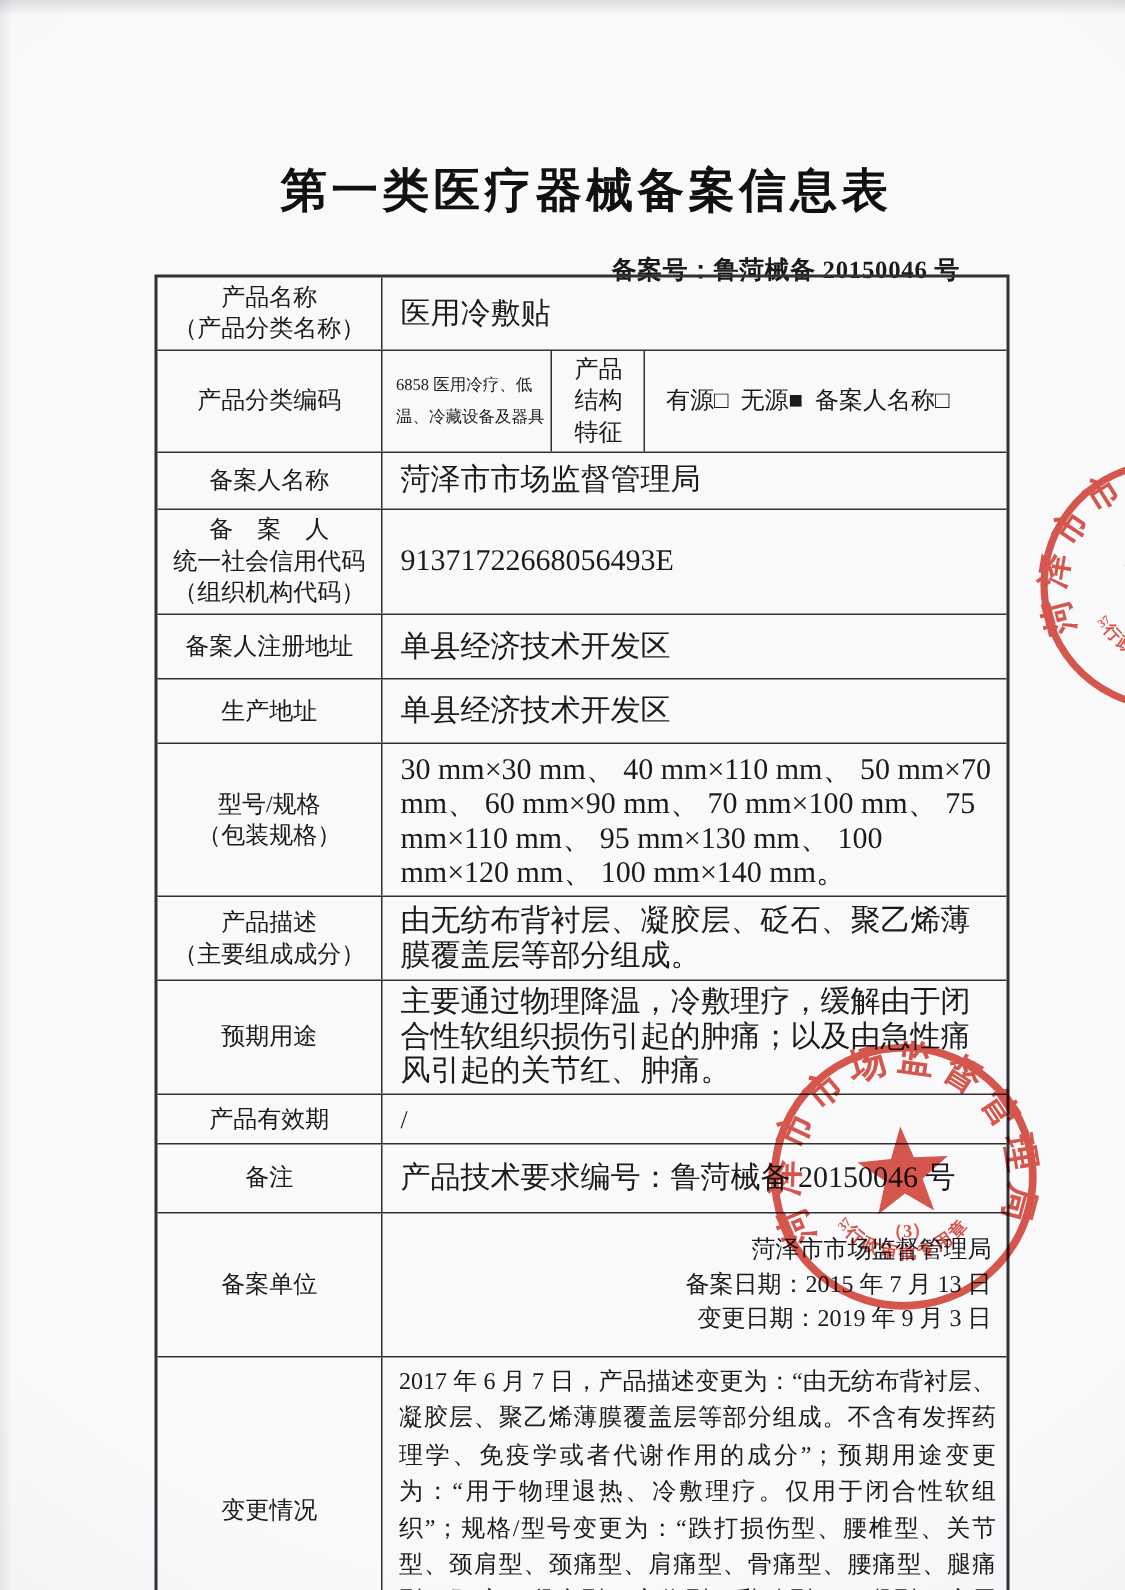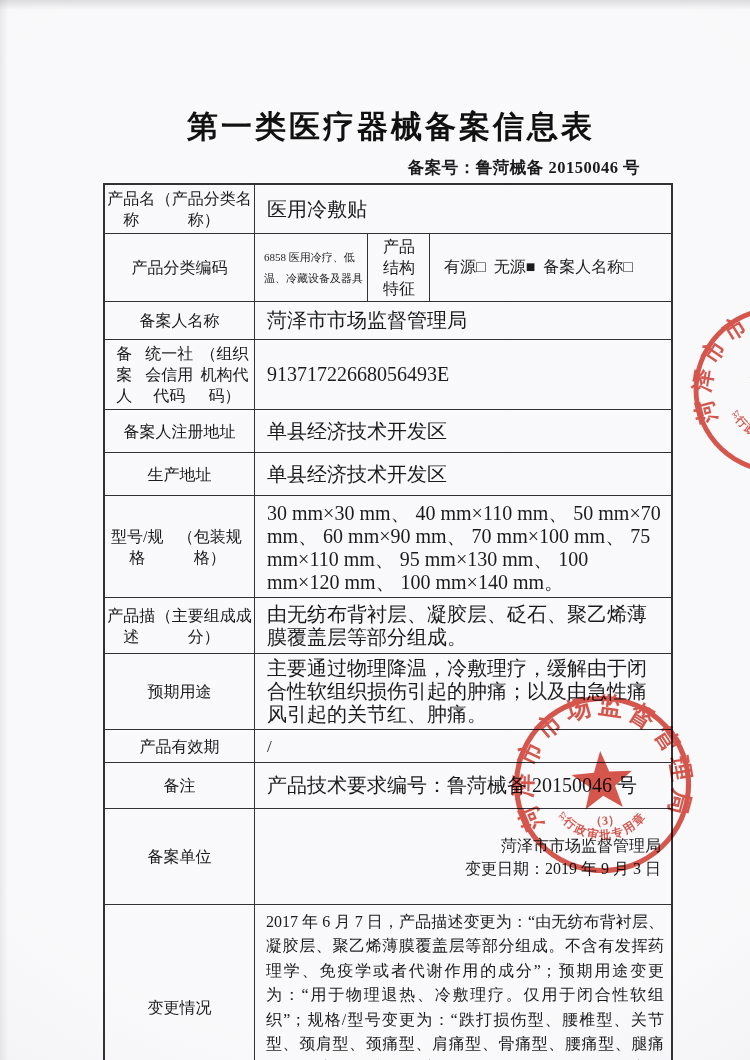--- a/index.html
+++ b/index.html
@@ -16,32 +16,32 @@
       linear-gradient(180deg, rgba(90,90,100,.18) 0, rgba(90,90,100,0) 10px),
       linear-gradient(90deg, rgba(90,90,100,.10) 0, rgba(90,90,100,0) 8px),
       radial-gradient(120% 90% at 50% 45%, rgba(255,255,255,.5) 60%, rgba(120,120,135,.08) 100%);
   }
   .doc-title {
     position:absolute; top:106px; left:16px; width:100%;
     text-align:center; font-family:"Liberation Sans","DejaVu Sans",sans-serif;
     font-weight:bold; font-size:31px; letter-spacing:3px; color:#111;
   }
   .record-no {
-    position:absolute; top:157px; right:110px;
+    position:absolute; top:169px; right:110px;
     font-size:16.5px; font-weight:600; letter-spacing:.5px;
   }
   .form-table {
     position:absolute; left:103px; top:183px; width:570px;
     border:2px solid #323236; background:transparent;
   }
   .row { display:flex; border-bottom:1px solid #323236; }
   .row:last-child { border-bottom:none; }
   .lbl {
     width:150px; flex:0 0 150px; border-right:1px solid #323236;
-    display:flex; flex-direction:row; align-items:center; justify-content:center;
+    display:flex; flex-direction:column; align-items:center; justify-content:center;
     text-align:center; font-size:16px; line-height:21px; padding:3px 2px;
   }
   .val {
     flex:1; display:flex; align-items:center;
     font-size:20px; line-height:23px; padding:3px 8px 3px 12px;
   }
   .val.top { align-items:flex-start; padding-top:6px; }
   .r1{min-height:43px}.r2{min-height:64px}.r3{min-height:38px}.r4{min-height:64px}
   .r5{min-height:43px}.r6{min-height:43px}.r7{min-height:76px}.r8{min-height:56px}
   .r9{min-height:55px}.r10{min-height:33px}.r11{min-height:46px}.r12{min-height:96px}
@@ -152,20 +152,21 @@
 
   <div class="row r11">
     <div class="lbl">备注</div>
     <div class="val">产品技术要求编号：鲁菏械备 20150046 号</div>
   </div>
 
   <div class="row r12">
     <div class="lbl">备案单位</div>
     <div class="filing-unit-val">
       <span>菏泽市市场监督管理局</span>
+      <span>备案日期：2015 年 7 月 13 日</span>
       <span>变更日期：2019 年 9 月 3 日</span>
     </div>
   </div>
 
   <div class="row r13">
     <div class="lbl">变更情况</div>
     <div class="changes-val">2017 年 6 月 7 日，产品描述变更为：“由无纺布背衬层、凝胶层、聚乙烯薄膜覆盖层等部分组成。不含有发挥药理学、免疫学或者代谢作用的成分”；预期用途变更为：“用于物理退热、冷敷理疗。仅用于闭合性软组织”；规格/型号变更为：“跌打损伤型、腰椎型、关节型、颈肩型、颈痛型、肩痛型、骨痛型、腰痛型、腿痛型、颈肩腰腿痛型、穴位型、乳腺型、腰腿型、肩周型、颈椎型、足痛型、足关节型。50×70、60×60、</div>
   </div>
 
 </div>

